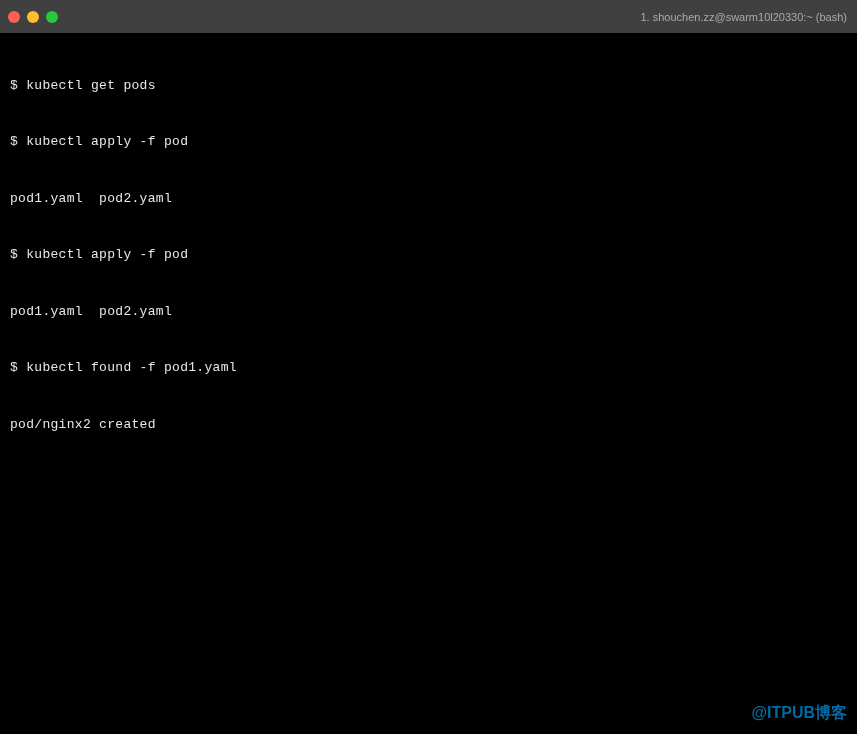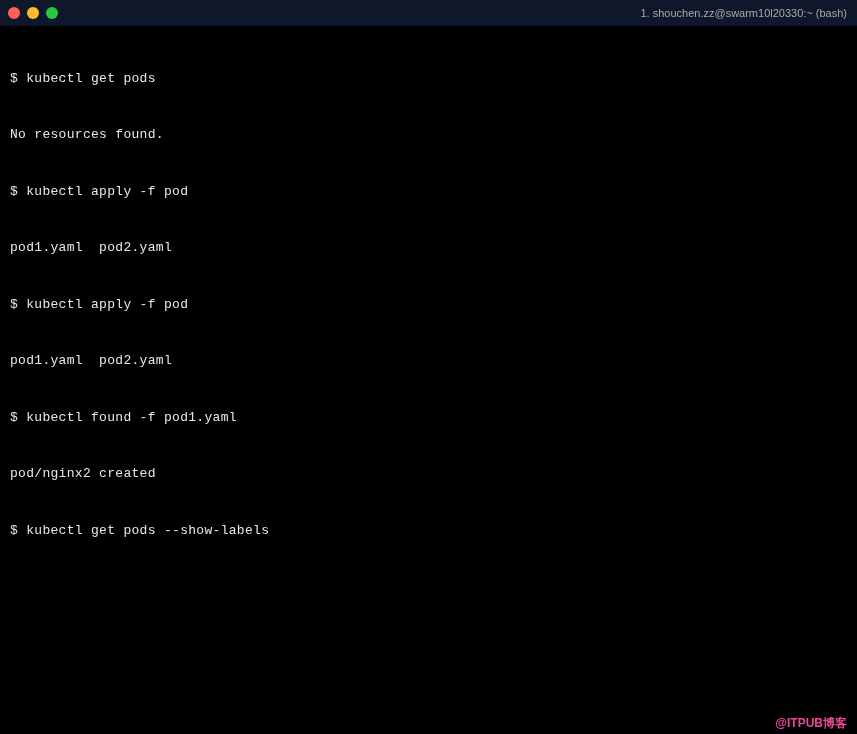--- a/index.html
+++ b/index.html
@@ -7,22 +7,22 @@
       width: 857px;
       height: 734px;
       background: #000;
       font-family: Menlo, Monaco, 'Courier New', monospace;
       font-size: 13px;
       color: #e0e0e0;
       overflow: hidden;
       position: relative;
     }
     .titlebar {
-      background: #0f172a;
-      height: 26px;
+      background: #404040;
+      height: 33px;
       display: flex;
       align-items: center;
       padding: 0 8px;
       position: relative;
     }
     .traffic-lights {
       display: flex;
       gap: 7px;
       align-items: center;
     }
@@ -44,50 +44,48 @@
     .terminal {
       padding: 6px 10px;
       line-height: 1.45;
       white-space: pre;
       color: #e8e8e8;
       letter-spacing: 0.3px;
     }
     .line { display: block; min-height: 1.4em; }
     .watermark {
       position: absolute;
-      bottom: 2px;
+      bottom: 10px;
       right: 10px;
-      font-size: 12px;
+      font-size: 16px;
       font-weight: bold;
-      color: #ec4899;
+      color: #0369a1;
       font-family: sans-serif;
     }
   </style>
 </head>
 <body>
 
 <div class="titlebar">
   <div class="traffic-lights">
     <div class="traffic-light tl-close"></div>
     <div class="traffic-light tl-min"></div>
     <div class="traffic-light tl-max"></div>
   </div>
   <div class="title-text">1. shouchen.zz@swarm10l20330:~ (bash)</div>
 </div>
 
 <div class="terminal">
   <span class="line">$ kubectl get pods</span>
-  <span class="line">No resources found.</span>
   <span class="line">$ kubectl apply -f pod</span>
   <span class="line">pod1.yaml  pod2.yaml</span>
   <span class="line">$ kubectl apply -f pod</span>
   <span class="line">pod1.yaml  pod2.yaml</span>
   <span class="line">$ kubectl found -f pod1.yaml</span>
   <span class="line">pod/nginx2 created</span>
-  <span class="line">$ kubectl get pods --show-labels</span>
   
   
   
   
   
   
   
   
   
   

